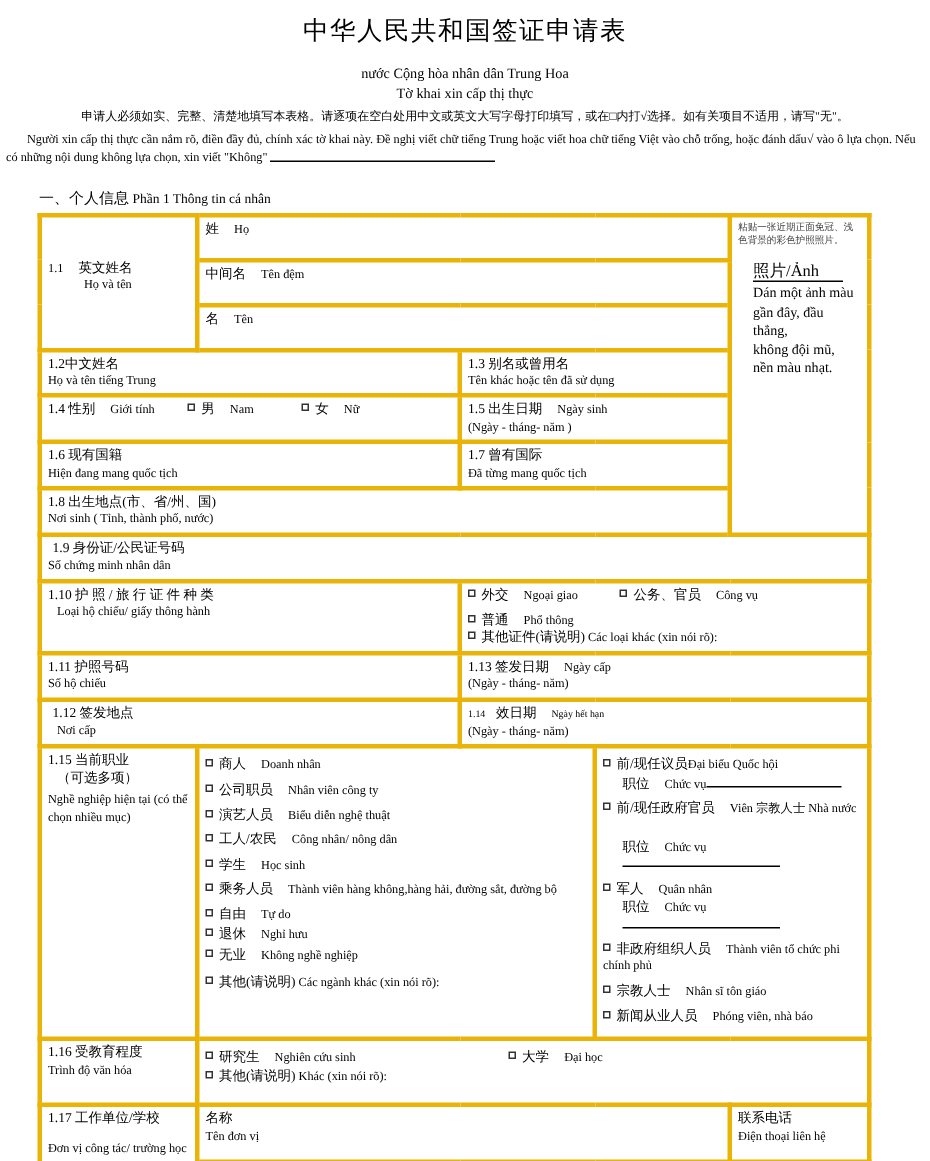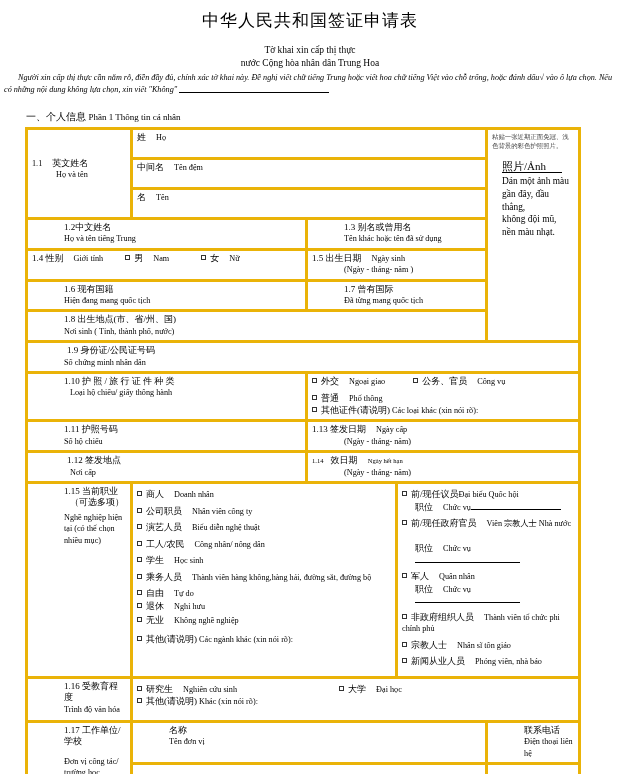--- a/index.html
+++ b/index.html
@@ -39,21 +39,20 @@
     margin-top: 3px;
     padding: 0 6px;
   }
   .instr-cn { text-align: center; }
   .instr-vi {
     text-align: left;
     padding: 0 4px 0 4px;
     text-indent: 14px;
     font-size: 8.2px;
     line-height: 12px;
-    font-style: italic;
   }
   .blankline {
     display: inline-block;
     width: 150px;
     border-bottom: 1px solid #000;
     height: 8px;
     vertical-align: -1px;
     margin-left: 2px;
   }
 
@@ -81,21 +80,21 @@
     vertical-align: top;
     padding: 2px 4px 3px 4px;
     font-size: 8.2px;
     line-height: 11.4px;
   }
   .cn { font-size: 9px; }
   .vi { font-size: 8.2px; }
   .lbl-cn { font-size: 9px; }
   .pad-l { padding-left: 8px; }
 
-  .cellblock { display:block;margin-left:32px; }
+  .cellblock { display:block; }
 
   
   td.photo {
     text-align: left;
     padding: 28px 6px 4px 8px;
   }
   .photo-note-cn {
     font-size: 6.4px;
     line-height: 9px;
     color: #444;
@@ -143,24 +142,25 @@
   .i17-label { padding-top: 30px; }
 </style>
 </head>
 <body>
 
 <div id="page">
 
   <h1 class="doc-title">中华人民共和国签证申请表</h1>
 
   <div class="sub-block">
+    <div>nước Cộng hòa nhân dân Trung Hoa</div>
     <div>Tờ khai xin cấp thị thực</div>
-    <div>nước Cộng hòa nhân dân Trung Hoa</div>
   </div>
 
+  <div class="instr instr-cn">申请人必须如实、完整、清楚地填写本表格。请逐项在空白处用中文或英文大写字母打印填写，或在□内打√选择。如有关项目不适用，请写"无"。</div>
   <div class="instr instr-vi"><span>Người xin cấp thị thực cần nắm rõ, điền đầy đủ, chính xác tờ khai này. Đề nghị viết chữ tiếng Trung hoặc viết hoa chữ tiếng Việt vào chỗ trống, hoặc đánh dấu√ vào ô lựa chọn. Nếu có những nội dung không lựa chọn, xin viết "Không"</span><span class="blankline"></span></div>
 
   <div class="sec-head">
     <span class="cn">一、个人信息</span>
     <span class="vi">Phần 1 Thông tin cá nhân</span>
   </div>
 
   <div class="tbl-wrap">
   <table class="form">
     <colgroup>

